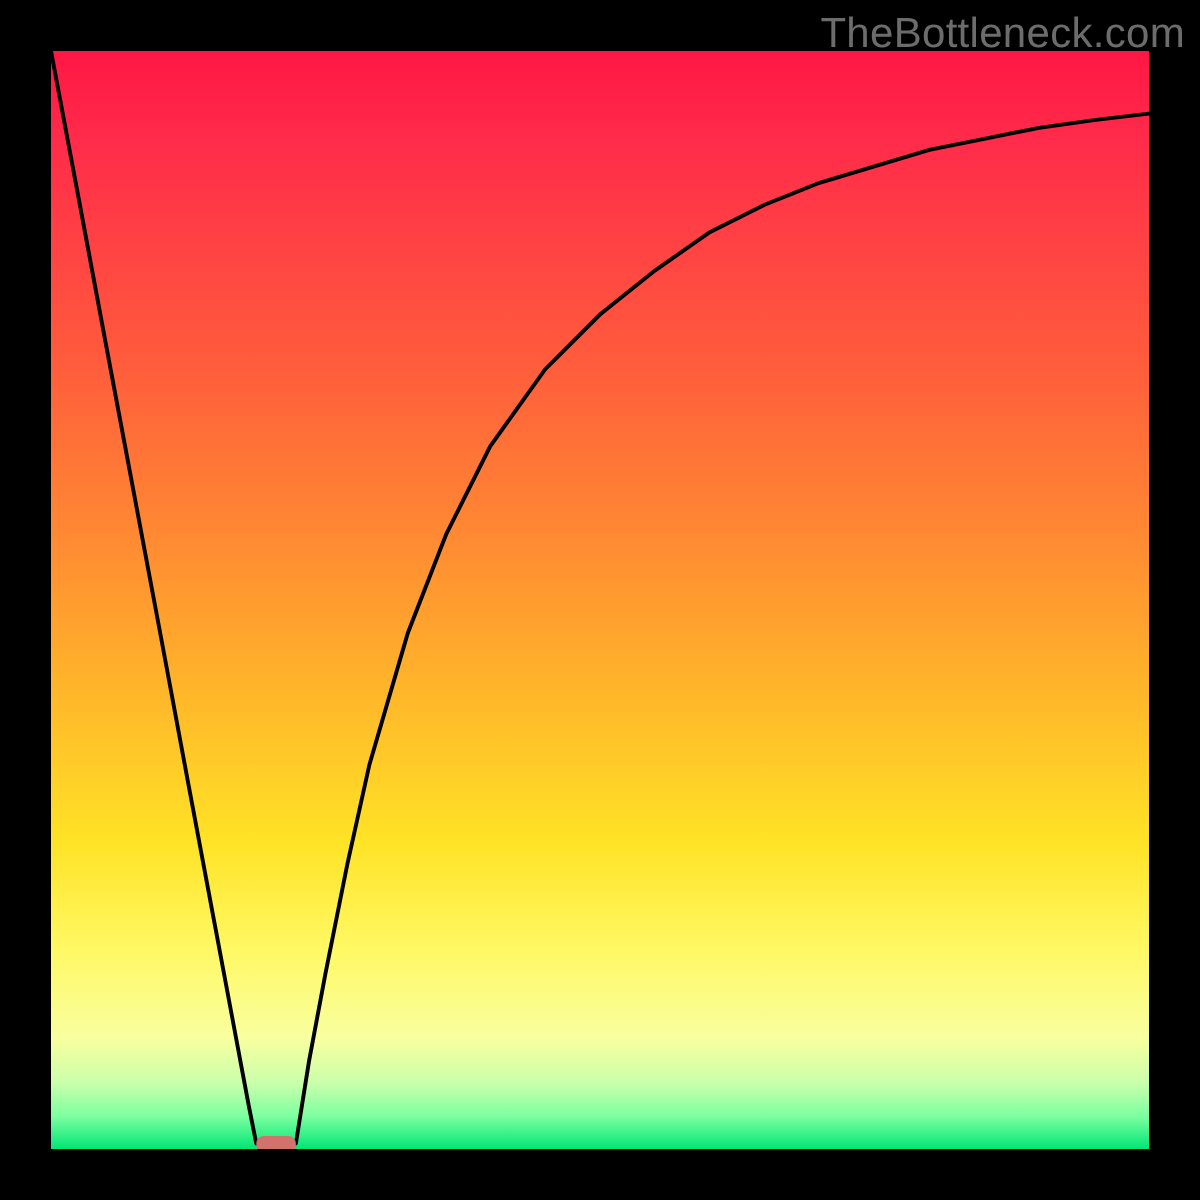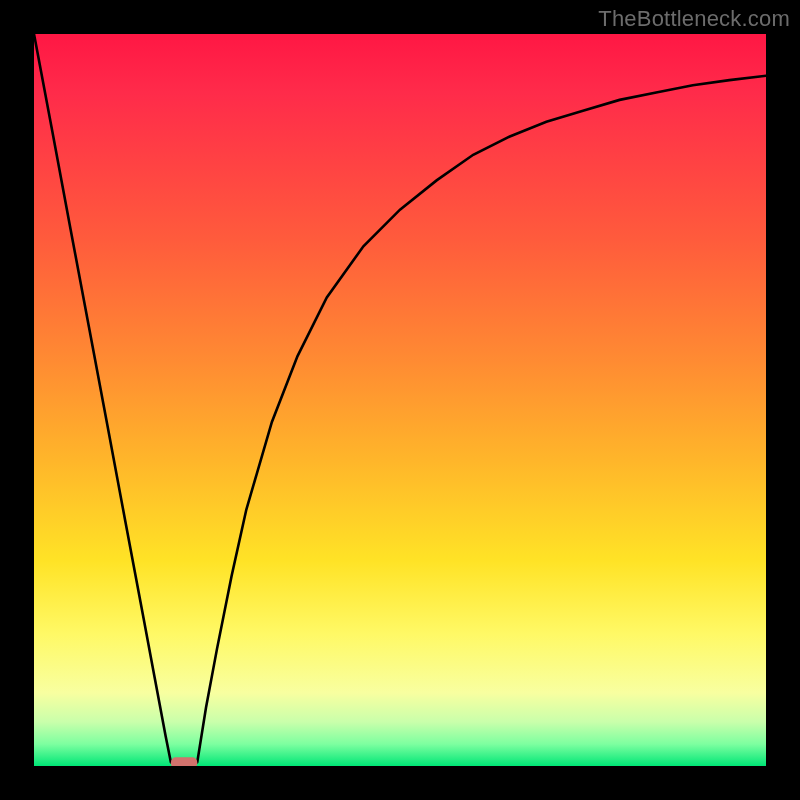--- a/index.html
+++ b/index.html
@@ -45,21 +45,21 @@
     left: 0;
     top: 0;
     width: 732px;
     height: 732px;
   }
   .watermark {
     position: absolute;
     top: 6px;
     right: 10px;
     color: #6c6c6c;
-    font-size: 22px;
+    font-size: 28px;
     letter-spacing: 0.2px;
     user-select: none;
   }
 </style>
 </head>
 <body>
 
 <div class="frame">
 
   <div class="plot-area">

